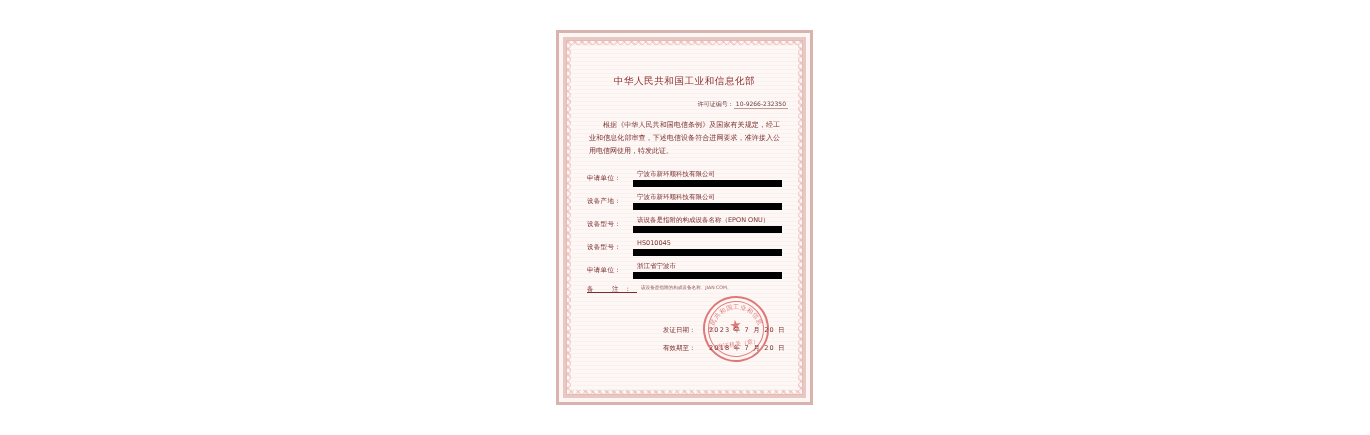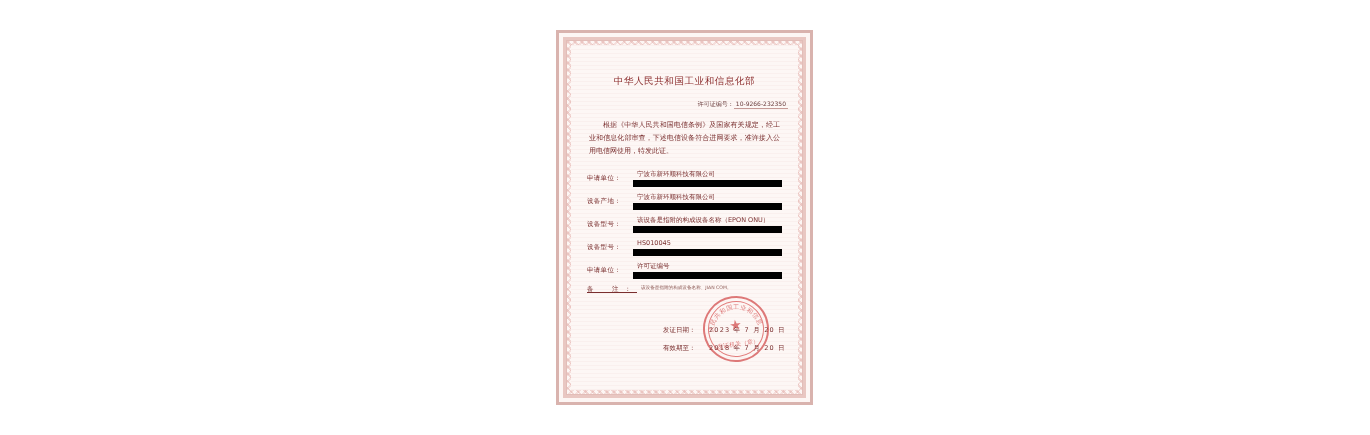--- a/index.html
+++ b/index.html
@@ -257,21 +257,21 @@
           <div class="fvalue">该设备是指附的构成设备名称（EPON ONU）</div>
         </div>
 
         <div class="frow">
           <div class="flabel">设备型号：</div>
           <div class="fvalue">HS010045</div>
         </div>
 
         <div class="frow">
           <div class="flabel">申请单位：</div>
-          <div class="fvalue">许可证编号</div>
+          <div class="fvalue">浙江省宁波市</div>
         </div>
 
         <div class="frow remark">
           <div class="flabel">备　注：</div>
           <div class="fvalue">该设备是指附的构成设备名称、JIAN COM。</div>
         </div>
 
       </div>
 
       <div class="seal">

